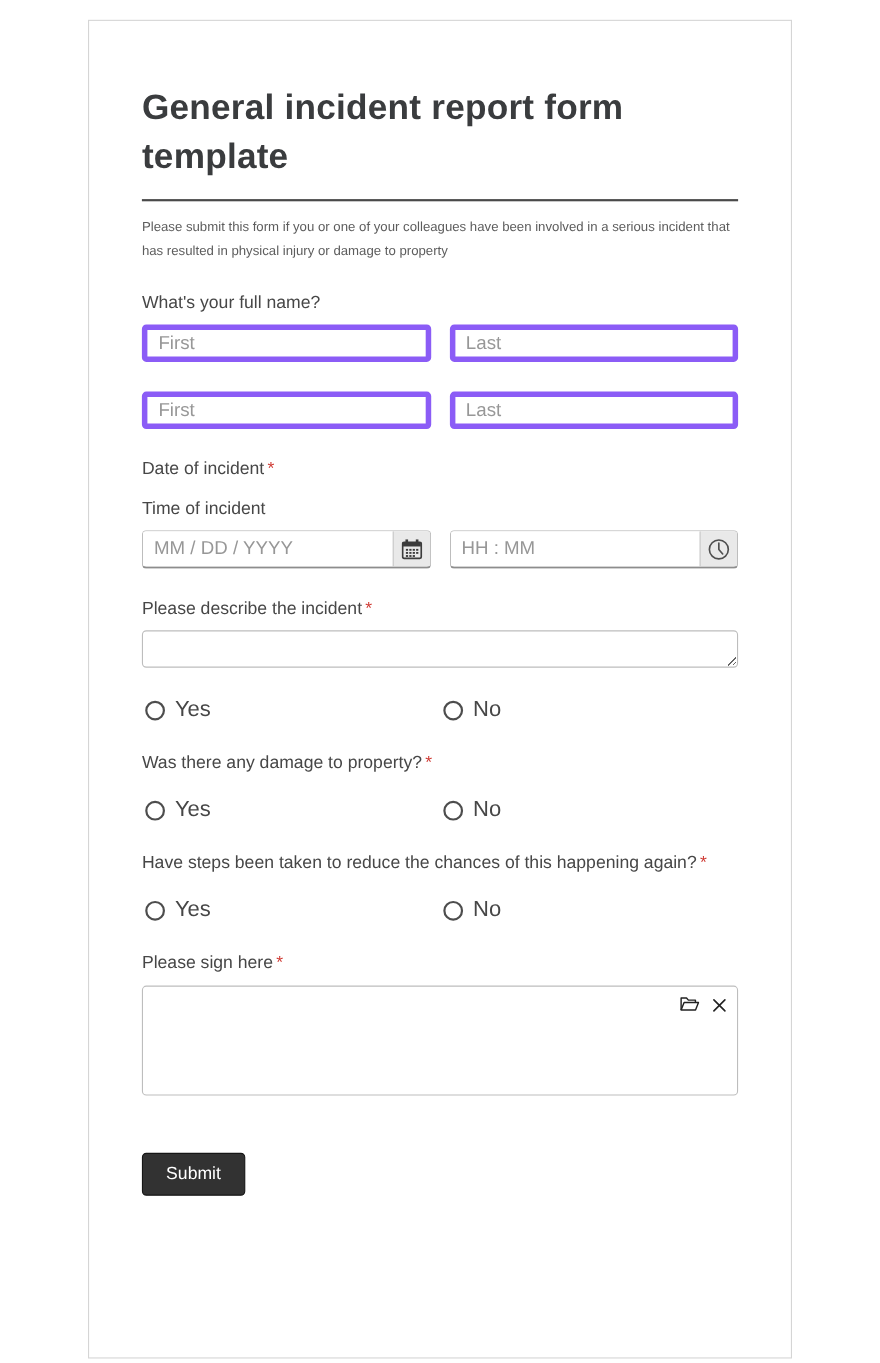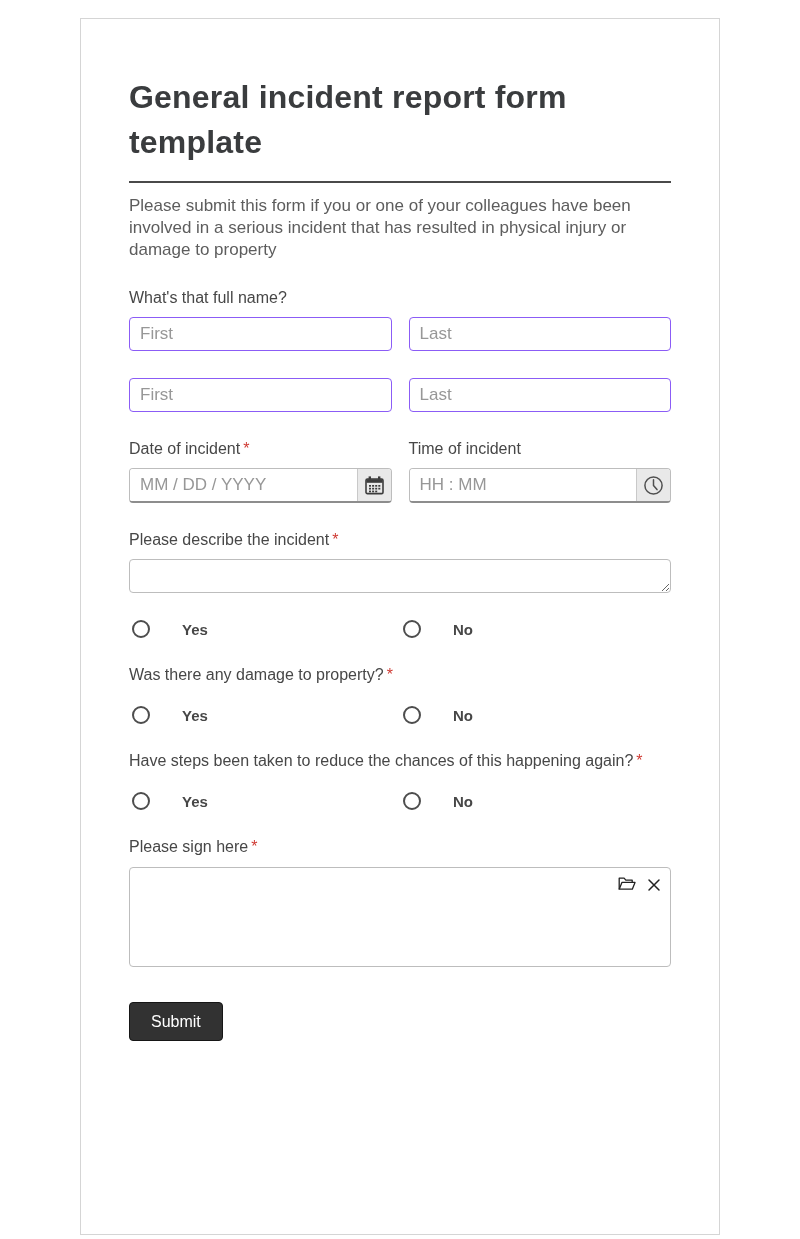--- a/index.html
+++ b/index.html
@@ -25,38 +25,38 @@
     line-height: 45px;
     letter-spacing: 0.2px;
   }
   .title-rule {
     border: none;
     border-top: 2px solid #4a4a4a;
     margin: 16px 0 0;
   }
   .desc {
     margin-top: 12px;
-    font-size: 17px;
+    font-size: 12px;
     line-height: 22px;
     color: #5d5d5d;
   }
   .q { margin-top: 27px; }
   .q-label {
     font-size: 16px;
     line-height: 19px;
     color: #474747;
   }
   .req { color: #cf3a33; margin-left: 3px; font-size: 16px; }
   .row { display: flex; gap: 17px; margin-top: 10px; }
   .col { flex: 1; min-width: 0; }
   input.text {
     box-sizing: border-box;
     width: 100%;
     height: 34px;
-    border: 1px solid #8b5cf6;
+    border: 5px solid #8b5cf6;
     border-radius: 4px;
     padding: 0 10px;
     font-size: 17px;
     color: #333;
     font-family: inherit;
     outline: none;
     background: #fff;
   }
   ::placeholder { color: #979797; opacity: 1; }
   .dt-wrap {
@@ -117,45 +117,44 @@
     box-sizing: border-box;
     width: 18px;
     height: 18px;
     border: 2px solid #4d4d4d;
     border-radius: 50%;
     margin-left: 3px;
     background: #fff;
     flex: 0 0 18px;
   }
   .radio-label {
-    font-size: 15px;
+    font-size: 20px;
     color: #474747;
-    margin-left: 32px;
-    font-weight: bold;
+    margin-left: 9px;
   }
   .signature-box {
     position: relative;
     box-sizing: border-box;
     height: 100px;
     margin-top: 11px;
     border: 1px solid #bdbdbd;
     border-radius: 4px;
     background: #fff;
   }
   .sig-icons {
     position: absolute;
     top: 9px;
     right: 9px;
     display: flex;
     align-items: center;
     gap: 11px;
   }
   .sig-icon { display: flex; cursor: pointer; }
   .submit-btn {
-    margin-top: 35px;
+    margin-top: 52px;
     height: 39px;
     padding: 0 21px;
     background: #323232;
     color: #ffffff;
     font-size: 16px;
     font-family: inherit;
     border: 1px solid #161616;
     border-radius: 4px;
     cursor: pointer;
     text-align: center;
@@ -165,21 +164,21 @@
 <body>
 
 <div class="card">
 
   <h1 class="title">General incident report form template</h1>
   <hr class="title-rule">
   <p class="desc">Please submit this form if you or one of your colleagues have been involved in a serious incident that has resulted in physical injury or damage to property</p>
 
   
   <div class="q">
-    <div class="q-label"><span>What's that full name?</span></div>
+    <div class="q-label"><span>What's your full name?</span></div>
     <div class="row">
       <div class="col">
         <input class="text" type="text" placeholder="First" style="">
       </div>
       <div class="col">
         <input class="text" type="text" placeholder="Last" style="">
       </div>
     </div>
   </div>
 
@@ -192,21 +191,21 @@
         <input class="text" type="text" placeholder="First" style="">
       </div>
       <div class="col">
         <input class="text" type="text" placeholder="Last" style="">
       </div>
     </div>
   </div>
 
   
   <div class="q">
-    <div class="row" style="margin-top:0;">
+    <div class="row" style="margin-top:0;flex-direction:column;">
       <div class="col q-label"><span>Date of incident</span><span class="req">*</span></div>
       <div class="col q-label"><span>Time of incident</span></div>
     </div>
     <div class="row">
       <div class="dt-wrap">
         <input type="text" placeholder="MM / DD / YYYY" style="">
         <div class="dt-icon">
           <span style="display:flex;">
             <svg width="19" height="19" viewBox="0 0 19 19">
               <rect x="1" y="3" width="17" height="14.6" rx="1.4" fill="none" stroke="#3c3c3c" stroke-width="1.6"></rect>

